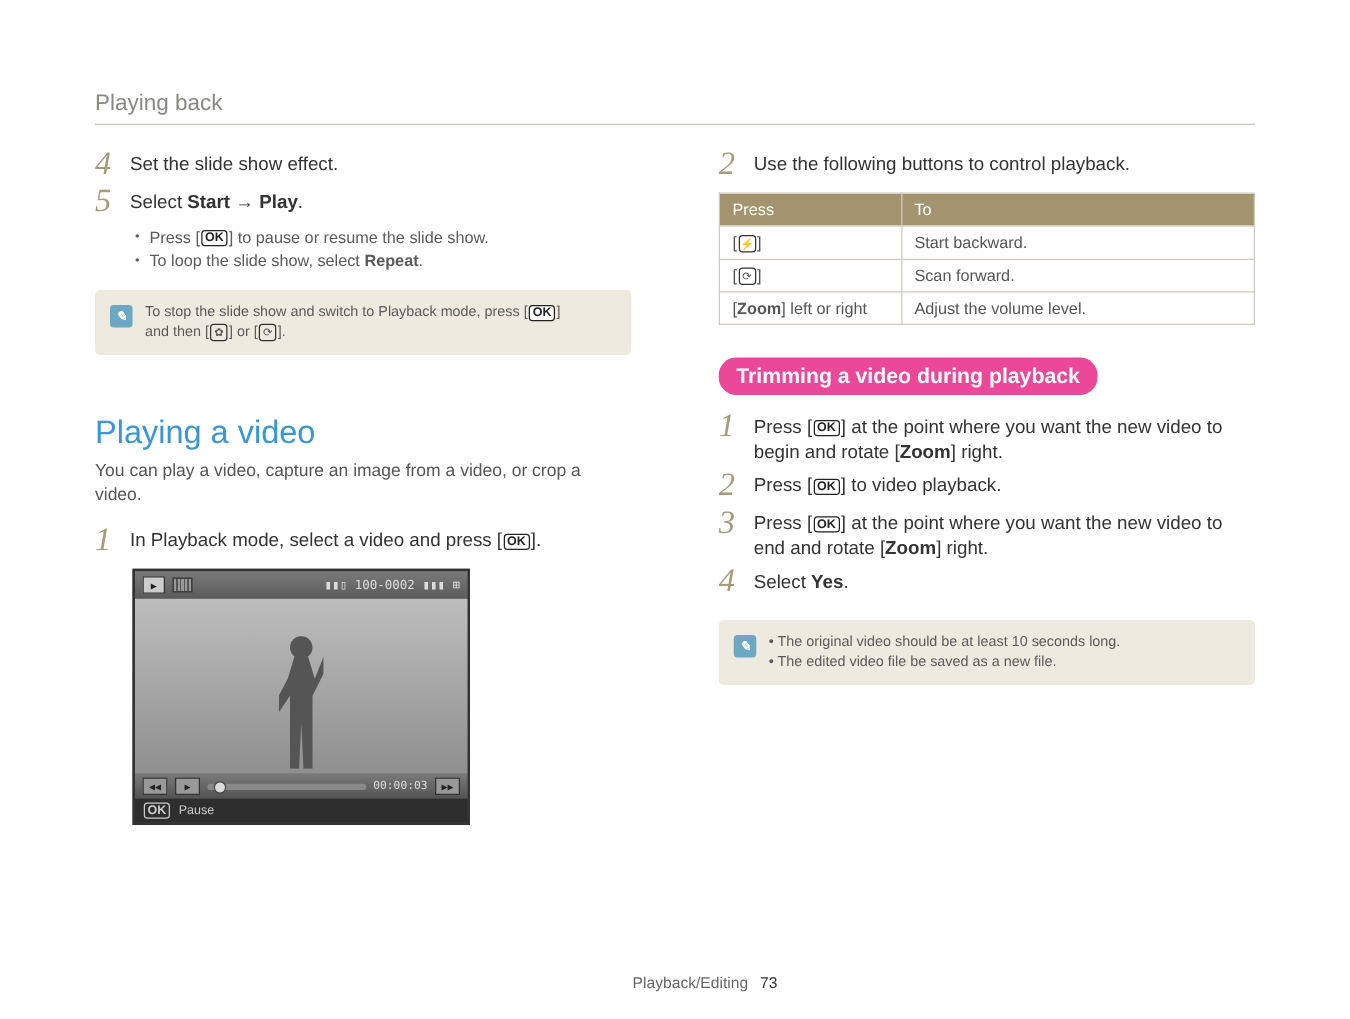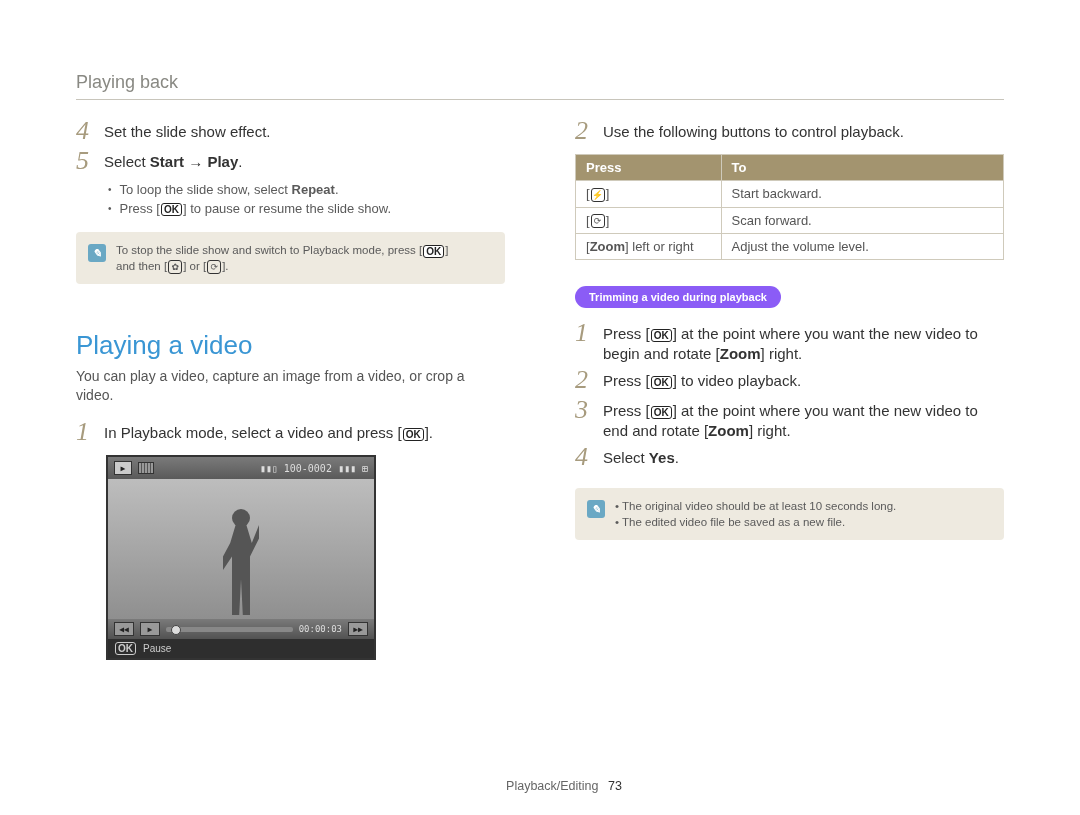--- a/index.html
+++ b/index.html
@@ -173,37 +173,37 @@
     width: 100%;
     border-collapse: collapse;
     margin-top: 10px;
     margin-bottom: 26px;
     font-size: 13px;
   }
   .table th {
     background: #a3946f;
     color: #fff;
     text-align: left;
-    font-weight: 700;
+    font-weight: 400;
     padding: 5px 10px;
     border: 1px solid #cfcabb;
     font-size: 13px;
   }
   .table td {
     border: 1px solid #cfcabb;
     padding: 5px 10px;
     color: #555;
     vertical-align: middle;
   }
   .press-col { width: 34%; }
   .pill {
     display: inline-block;
-    background: #8b5cf6;
+    background: #ec4899;
     color: #fff;
-    font-size: 11px;
+    font-size: 17px;
     font-weight: bold;
     padding: 5px 14px;
     border-radius: 14px;
     margin-bottom: 14px;
   }
   .footer {
     position: absolute;
     bottom: 22px;
     left: 0; right: 0;
     text-align: center;
@@ -230,26 +230,26 @@
     <div class="step">
       <div class="step-num">5</div>
       <div class="step-text">
         <span>Select </span><span class="bold">Start</span><span class="arrow"> → </span><span class="bold">Play</span><span>.</span>
       </div>
     </div>
 
     <ul class="sub-bullets">
       <li>
         <span>
-          <span>To loop the slide show, select </span><span class="bold">Repeat</span><span>.</span>
+          <span>Press [</span><span class="ok-inline">OK</span><span>] to pause or resume the slide show.</span>
         </span>
       </li>
       <li>
         <span>
-          <span>Press [</span><span class="ok-inline">OK</span><span>] to pause or resume the slide show.</span>
+          <span>To loop the slide show, select </span><span class="bold">Repeat</span><span>.</span>
         </span>
       </li>
     </ul>
 
     <div class="note-box">
       <div class="note-icon">✎</div>
       <div class="note-text">
         <span>To stop the slide show and switch to Playback mode, press [</span><span class="ok-inline">OK</span><span>]</span>
         <br>
         <span>and then [</span><span class="icon-inline">✿</span><span>] or [</span><span class="icon-inline">⟳</span><span>].</span>

